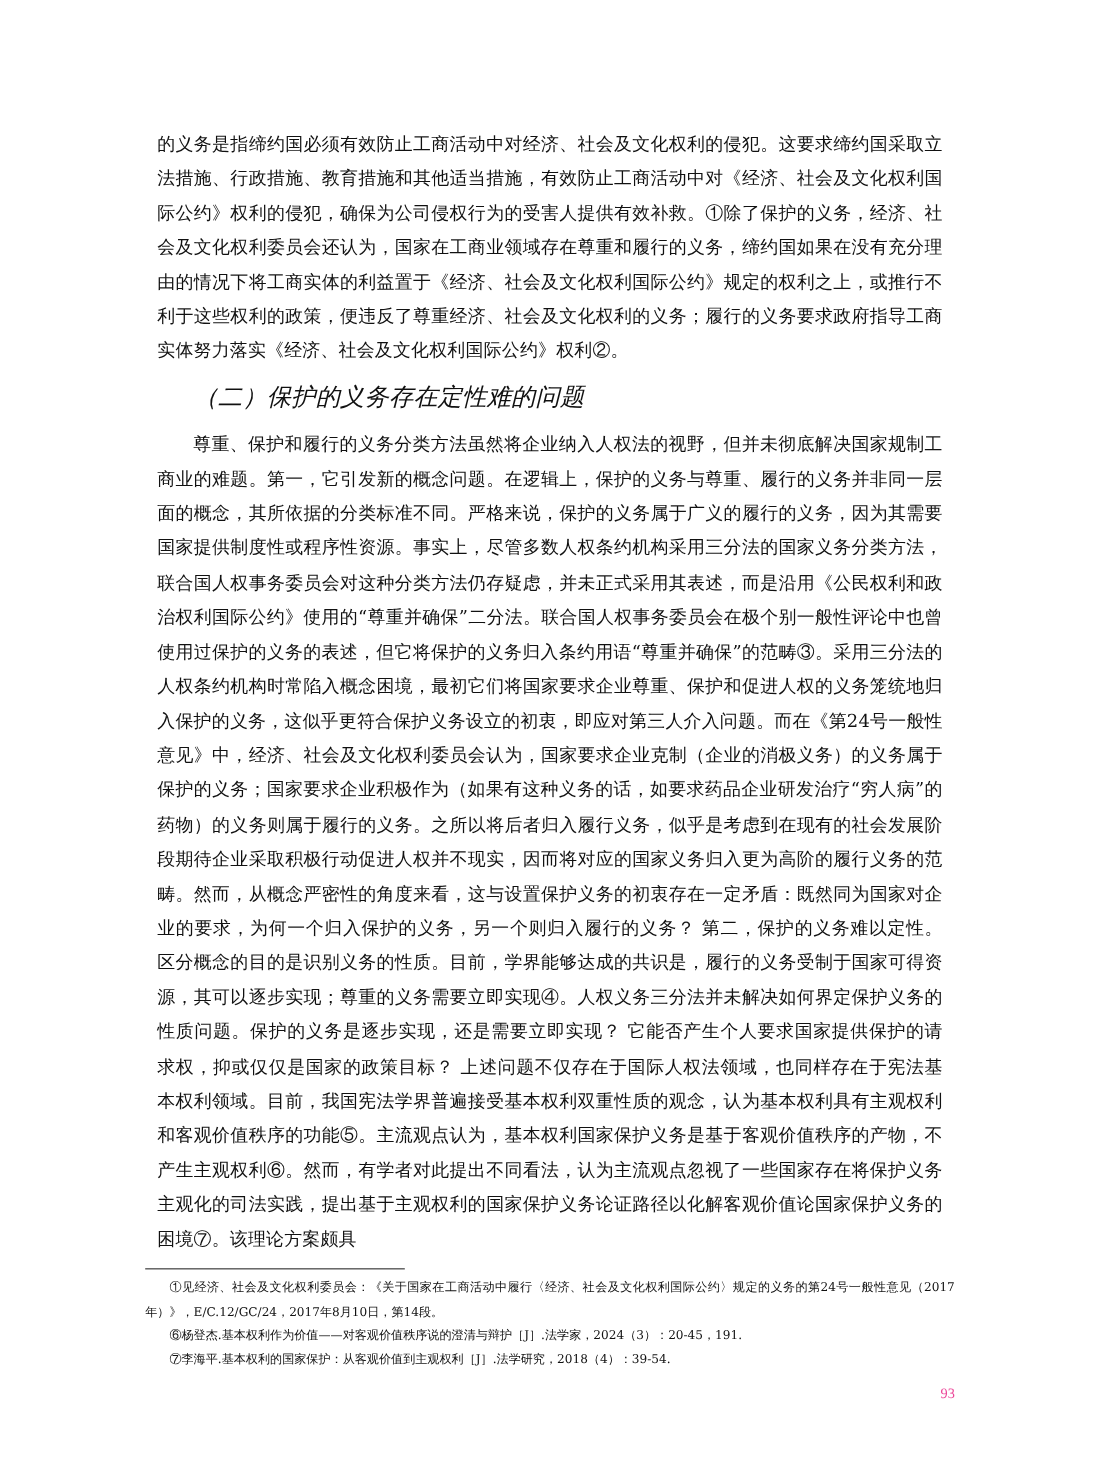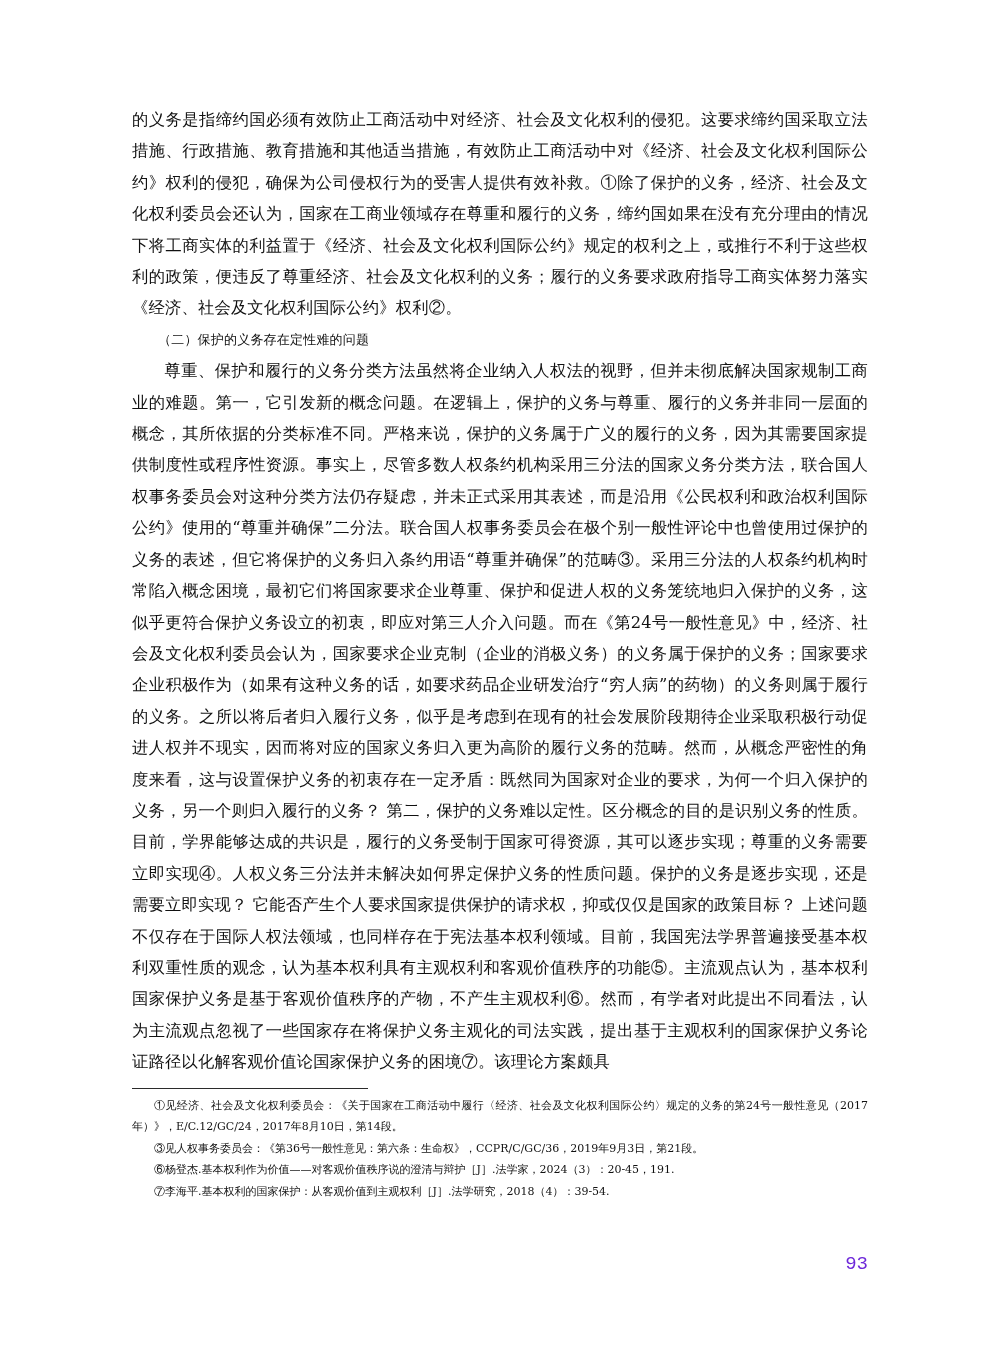--- a/index.html
+++ b/index.html
@@ -24,32 +24,33 @@
     padding: 104px 132px 40px 132px;
   }
   .body-text {
     font-size: 16.3px;
     line-height: 31.4px;
     text-align: justify;
     text-justify: inter-ideograph;
     letter-spacing: 0.2px;
   }
   .para {
-    margin: 0;
+    margin: 11px;
     text-indent: 0;
   }
   .para.indent {
     text-indent: 2em;
   }
   .section-head {
     margin: 0;
-    font-size: 13px;
+    font-size: 22px;
     line-height: 31.4px;
     text-indent: 2em;
     font-weight: normal;
+    font-style: italic;
   }
   .notes-rule {
     width: 236px;
     height: 0;
     border-top: 1px solid #2b2b2b;
     margin: 10px 0 6px 0;
   }
   .footnotes {
     font-size: 11px;
     line-height: 21.6px;
@@ -57,23 +58,23 @@
     text-justify: inter-ideograph;
   }
   .fn {
     margin: 0;
     text-indent: 2em;
   }
   .page-number {
     position: absolute;
     right: 132px;
     bottom: 72px;
-    font-size: 19px;
-    font-family: Liberation Mono, monospace;
-    color: #6d28d9;
+    font-size: 13px;
+    font-family: Liberation Serif, serif;
+    color: #ec4899;
   }
 </style>
 </head>
 <body>
 
 <div class="page">
 
   <div class="body-text">
 
     <p class="para">的义务是指缔约国必须有效防止工商活动中对经济、社会及文化权利的侵犯。这要求缔约国采取立法措施、行政措施、教育措施和其他适当措施，有效防止工商活动中对《经济、社会及文化权利国际公约》权利的侵犯，确保为公司侵权行为的受害人提供有效补救。①除了保护的义务，经济、社会及文化权利委员会还认为，国家在工商业领域存在尊重和履行的义务，缔约国如果在没有充分理由的情况下将工商实体的利益置于《经济、社会及文化权利国际公约》规定的权利之上，或推行不利于这些权利的政策，便违反了尊重经济、社会及文化权利的义务；履行的义务要求政府指导工商实体努力落实《经济、社会及文化权利国际公约》权利②。</p>
@@ -81,20 +82,19 @@
     <p class="section-head">（二）保护的义务存在定性难的问题</p>
 
     <p class="para indent">尊重、保护和履行的义务分类方法虽然将企业纳入人权法的视野，但并未彻底解决国家规制工商业的难题。第一，它引发新的概念问题。在逻辑上，保护的义务与尊重、履行的义务并非同一层面的概念，其所依据的分类标准不同。严格来说，保护的义务属于广义的履行的义务，因为其需要国家提供制度性或程序性资源。事实上，尽管多数人权条约机构采用三分法的国家义务分类方法，联合国人权事务委员会对这种分类方法仍存疑虑，并未正式采用其表述，而是沿用《公民权利和政治权利国际公约》使用的“尊重并确保”二分法。联合国人权事务委员会在极个别一般性评论中也曾使用过保护的义务的表述，但它将保护的义务归入条约用语“尊重并确保”的范畴③。采用三分法的人权条约机构时常陷入概念困境，最初它们将国家要求企业尊重、保护和促进人权的义务笼统地归入保护的义务，这似乎更符合保护义务设立的初衷，即应对第三人介入问题。而在《第24号一般性意见》中，经济、社会及文化权利委员会认为，国家要求企业克制（企业的消极义务）的义务属于保护的义务；国家要求企业积极作为（如果有这种义务的话，如要求药品企业研发治疗“穷人病”的药物）的义务则属于履行的义务。之所以将后者归入履行义务，似乎是考虑到在现有的社会发展阶段期待企业采取积极行动促进人权并不现实，因而将对应的国家义务归入更为高阶的履行义务的范畴。然而，从概念严密性的角度来看，这与设置保护义务的初衷存在一定矛盾：既然同为国家对企业的要求，为何一个归入保护的义务，另一个则归入履行的义务？ 第二，保护的义务难以定性。区分概念的目的是识别义务的性质。目前，学界能够达成的共识是，履行的义务受制于国家可得资源，其可以逐步实现；尊重的义务需要立即实现④。人权义务三分法并未解决如何界定保护义务的性质问题。保护的义务是逐步实现，还是需要立即实现？ 它能否产生个人要求国家提供保护的请求权，抑或仅仅是国家的政策目标？ 上述问题不仅存在于国际人权法领域，也同样存在于宪法基本权利领域。目前，我国宪法学界普遍接受基本权利双重性质的观念，认为基本权利具有主观权利和客观价值秩序的功能⑤。主流观点认为，基本权利国家保护义务是基于客观价值秩序的产物，不产生主观权利⑥。然而，有学者对此提出不同看法，认为主流观点忽视了一些国家存在将保护义务主观化的司法实践，提出基于主观权利的国家保护义务论证路径以化解客观价值论国家保护义务的困境⑦。该理论方案颇具</p>
 
   </div>
 
   <div class="notes-rule"></div>
 
   <div class="footnotes">
     <p class="fn">①见经济、社会及文化权利委员会：《关于国家在工商活动中履行〈经济、社会及文化权利国际公约〉规定的义务的第24号一般性意见（2017年）》，E/C.12/GC/24，2017年8月10日，第14段。</p>
-    <p class="fn">③见人权事务委员会：《第36号一般性意见：第六条：生命权》，CCPR/C/GC/36，2019年9月3日，第21段。</p>
     <p class="fn">⑥杨登杰.基本权利作为价值——对客观价值秩序说的澄清与辩护［J］.法学家，2024（3）：20-45，191.</p>
     <p class="fn">⑦李海平.基本权利的国家保护：从客观价值到主观权利［J］.法学研究，2018（4）：39-54.</p>
   </div>
 
   <div class="page-number">93</div>
 
 </div>
 
 </body></html>

